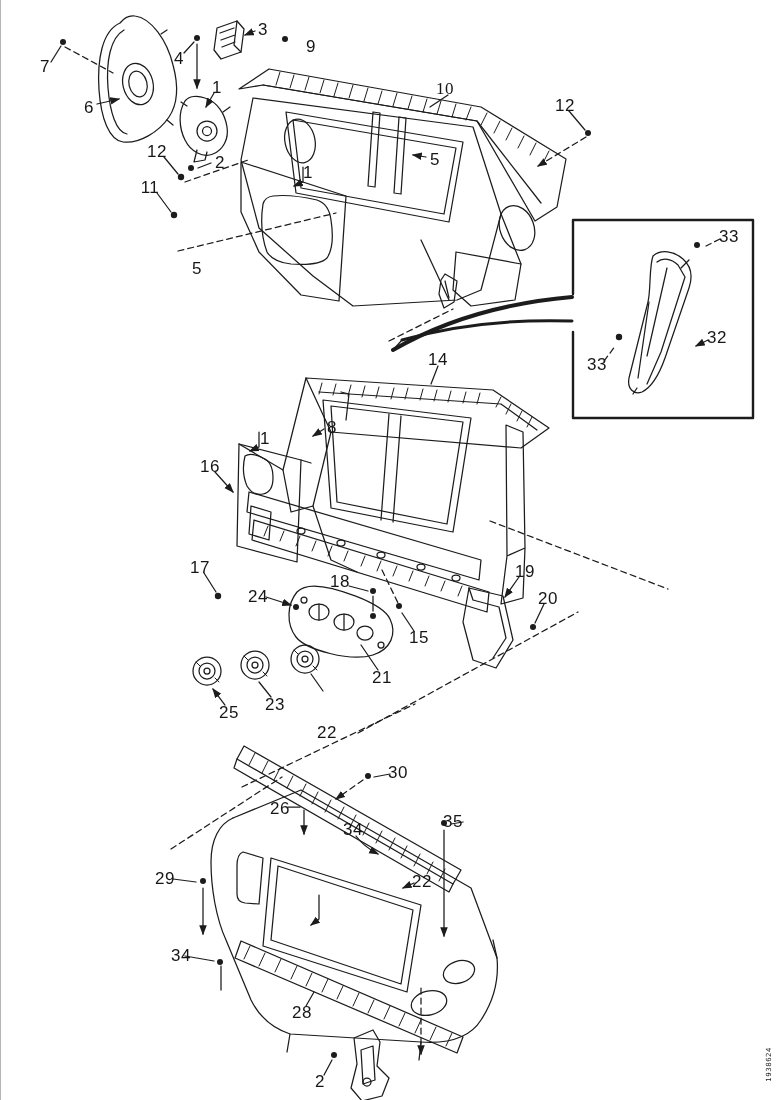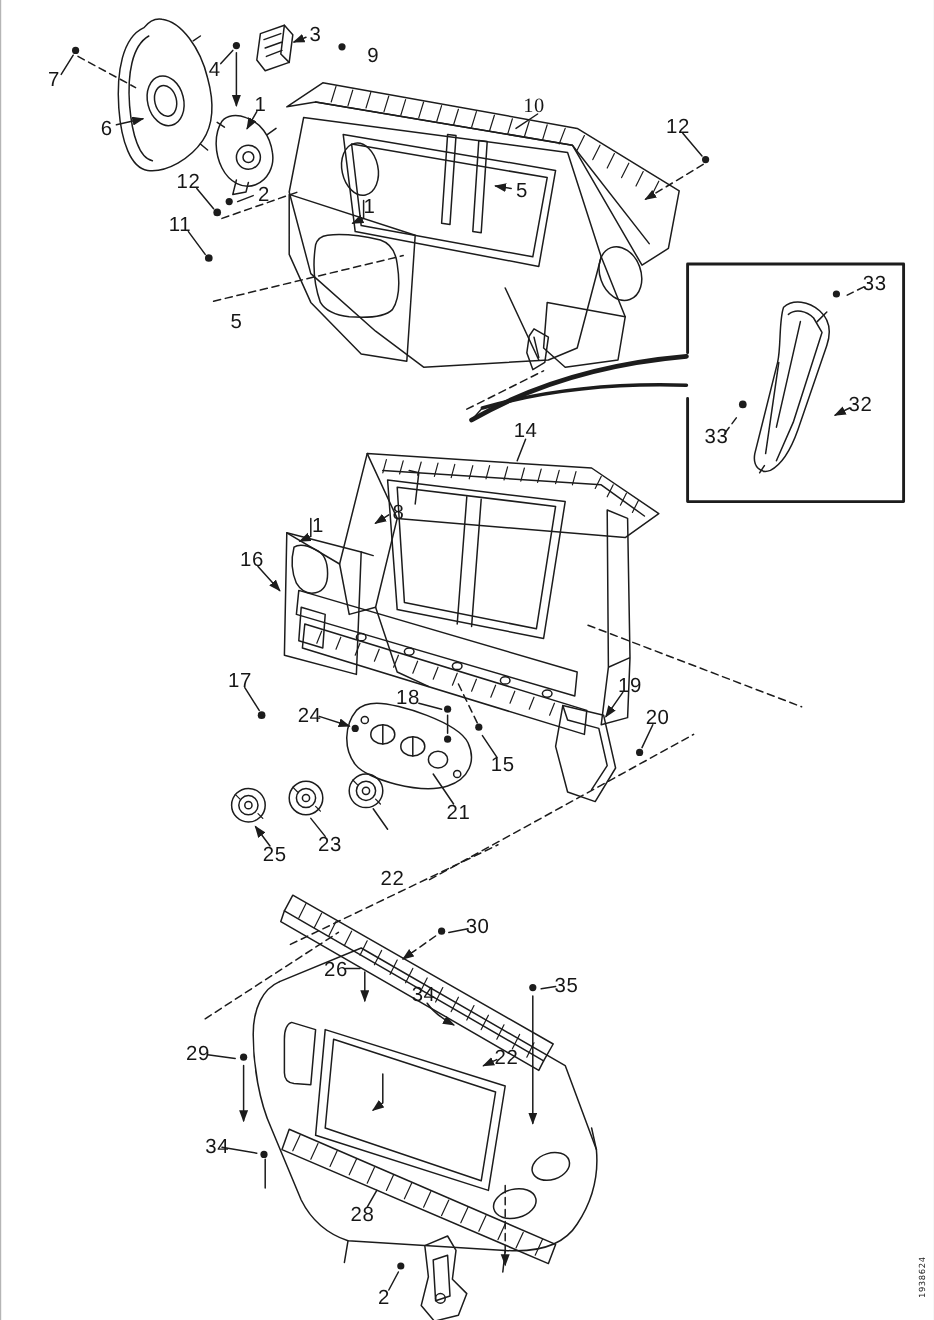--- a/index.html
+++ b/index.html
@@ -274,21 +274,21 @@
       <span class="callout" style="left: 418px; top: 637px;">15</span>
       <span class="callout" style="left: 524px; top: 571px;">19</span>
       <span class="callout" style="left: 547px; top: 598px;">20</span>
       <span class="callout" style="left: 381px; top: 677px;">21</span>
       <span class="callout" style="left: 326px; top: 732px;">22</span>
       <span class="callout" style="left: 274px; top: 704px;">23</span>
       <span class="callout" style="left: 228px; top: 712px;">25</span>
       <span class="callout" style="left: 397px; top: 772px;">30</span>
       <span class="callout" style="left: 279px; top: 808px;">26</span>
       <span class="callout" style="left: 352px; top: 829px;">34</span>
-      <span class="callout" style="left: 471px; top: 821px;">35</span>
+      <span class="callout" style="left: 452px; top: 821px;">35</span>
       <span class="callout" style="left: 421px; top: 881px;">22</span>
       <span class="callout" style="left: 164px; top: 878px;">29</span>
       <span class="callout" style="left: 180px; top: 955px;">34</span>
       <span class="callout" style="left: 301px; top: 1012px;">28</span>
       <span class="callout" style="left: 319px; top: 1081px;">2</span>
     </div>
 
 <div id="drawing-id">1938624</div>
 
 </div>

